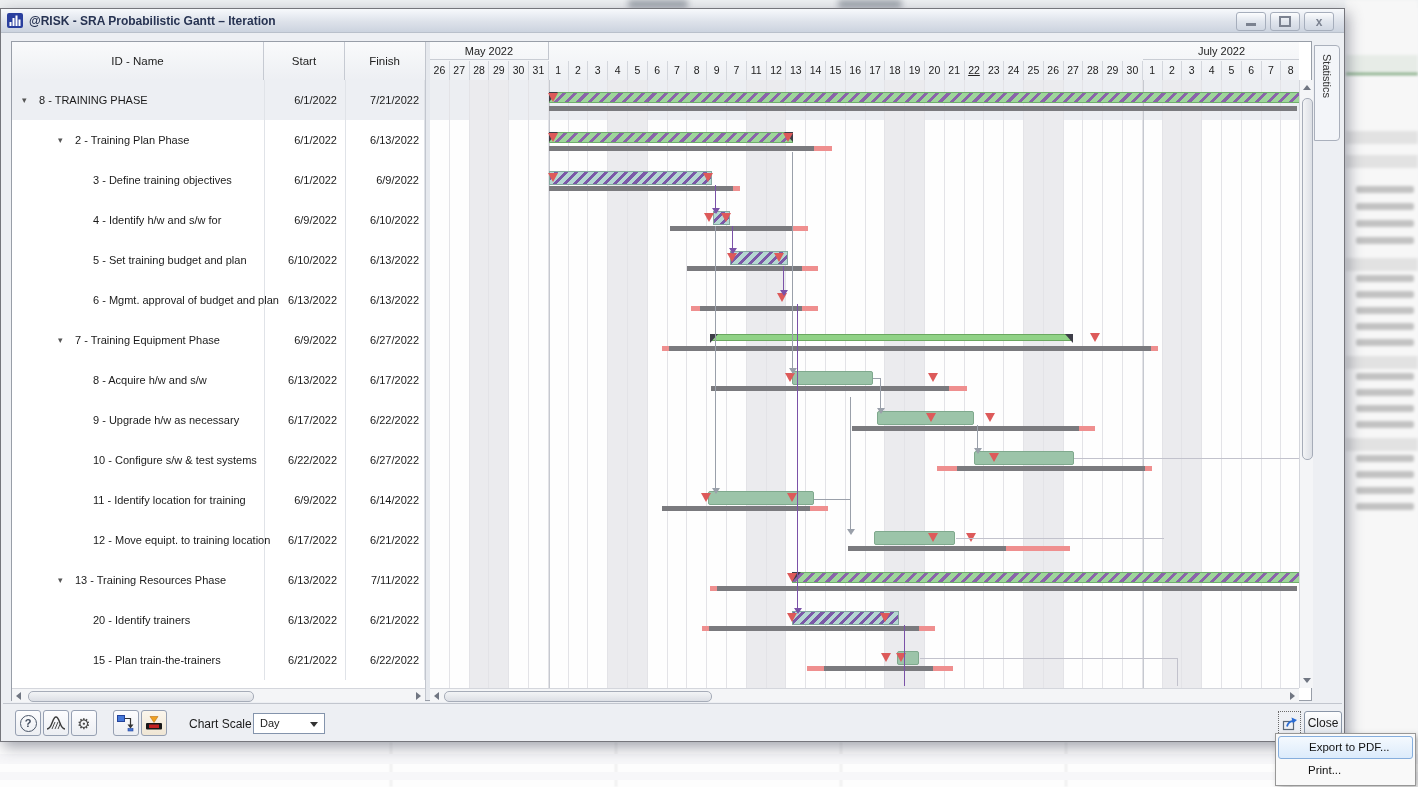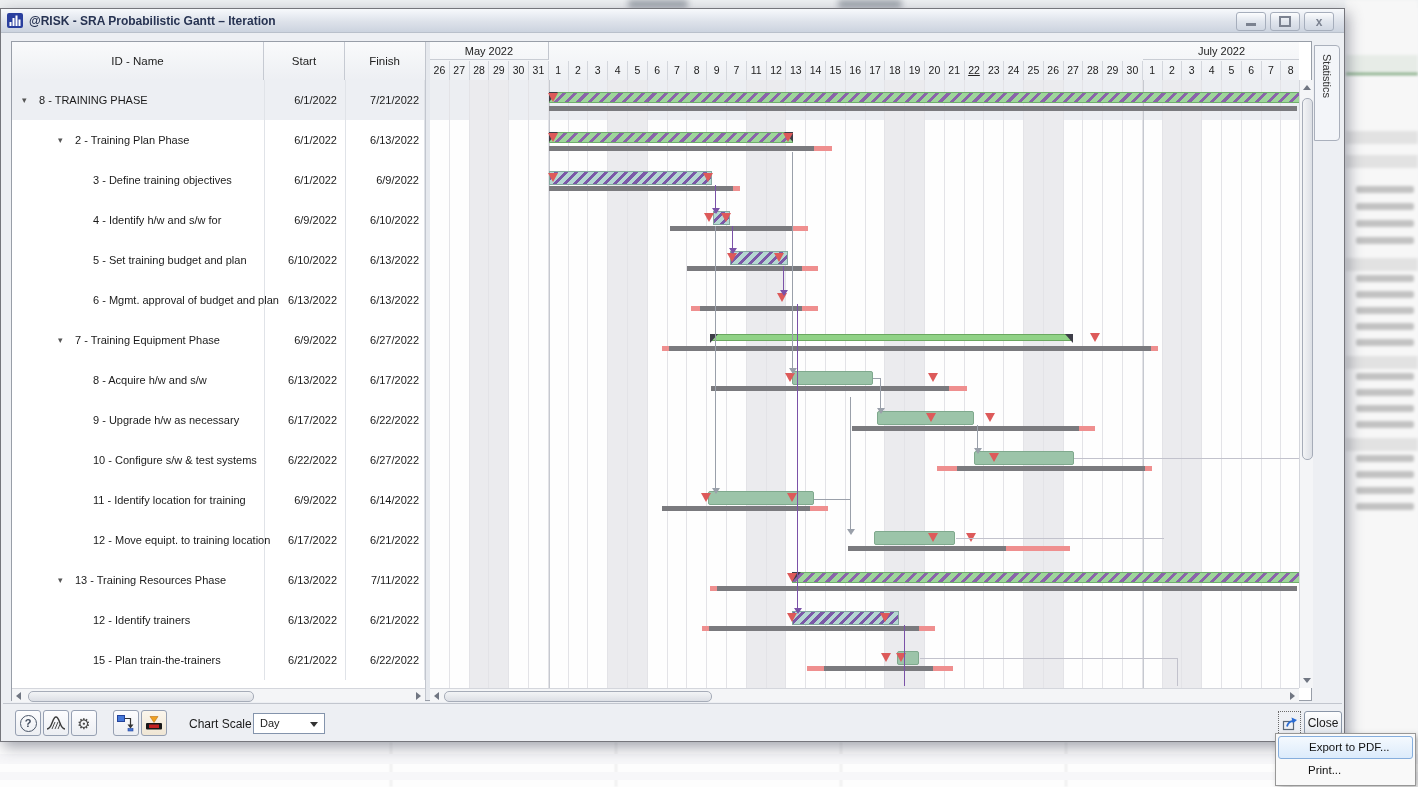--- a/index.html
+++ b/index.html
@@ -261,21 +261,21 @@
           <div class="tstart">6/17/2022</div>
           <div class="tfinish">6/21/2022</div>
         </div>
         <div class="trow" style="top: 480px;">
           <div class="arrow lv1">▾</div>
           <div class="tlabel lv1">13 - Training Resources Phase</div>
           <div class="tstart">6/13/2022</div>
           <div class="tfinish">7/11/2022</div>
         </div>
         <div class="trow" style="top: 520px;">
-          <div class="tlabel lv2">12 - Identify trainers</div>
+          <div class="tlabel lv2">20 - Identify trainers</div>
           <div class="tstart">6/13/2022</div>
           <div class="tfinish">6/21/2022</div>
         </div>
         <div class="trow" style="top: 560px;">
           <div class="tlabel lv2">15 - Plan train-the-trainers</div>
           <div class="tstart">6/21/2022</div>
           <div class="tfinish">6/22/2022</div>
         </div>
         <div class="coll" style="left: 252px;"></div>
         <div class="coll" style="left: 333px;"></div>

